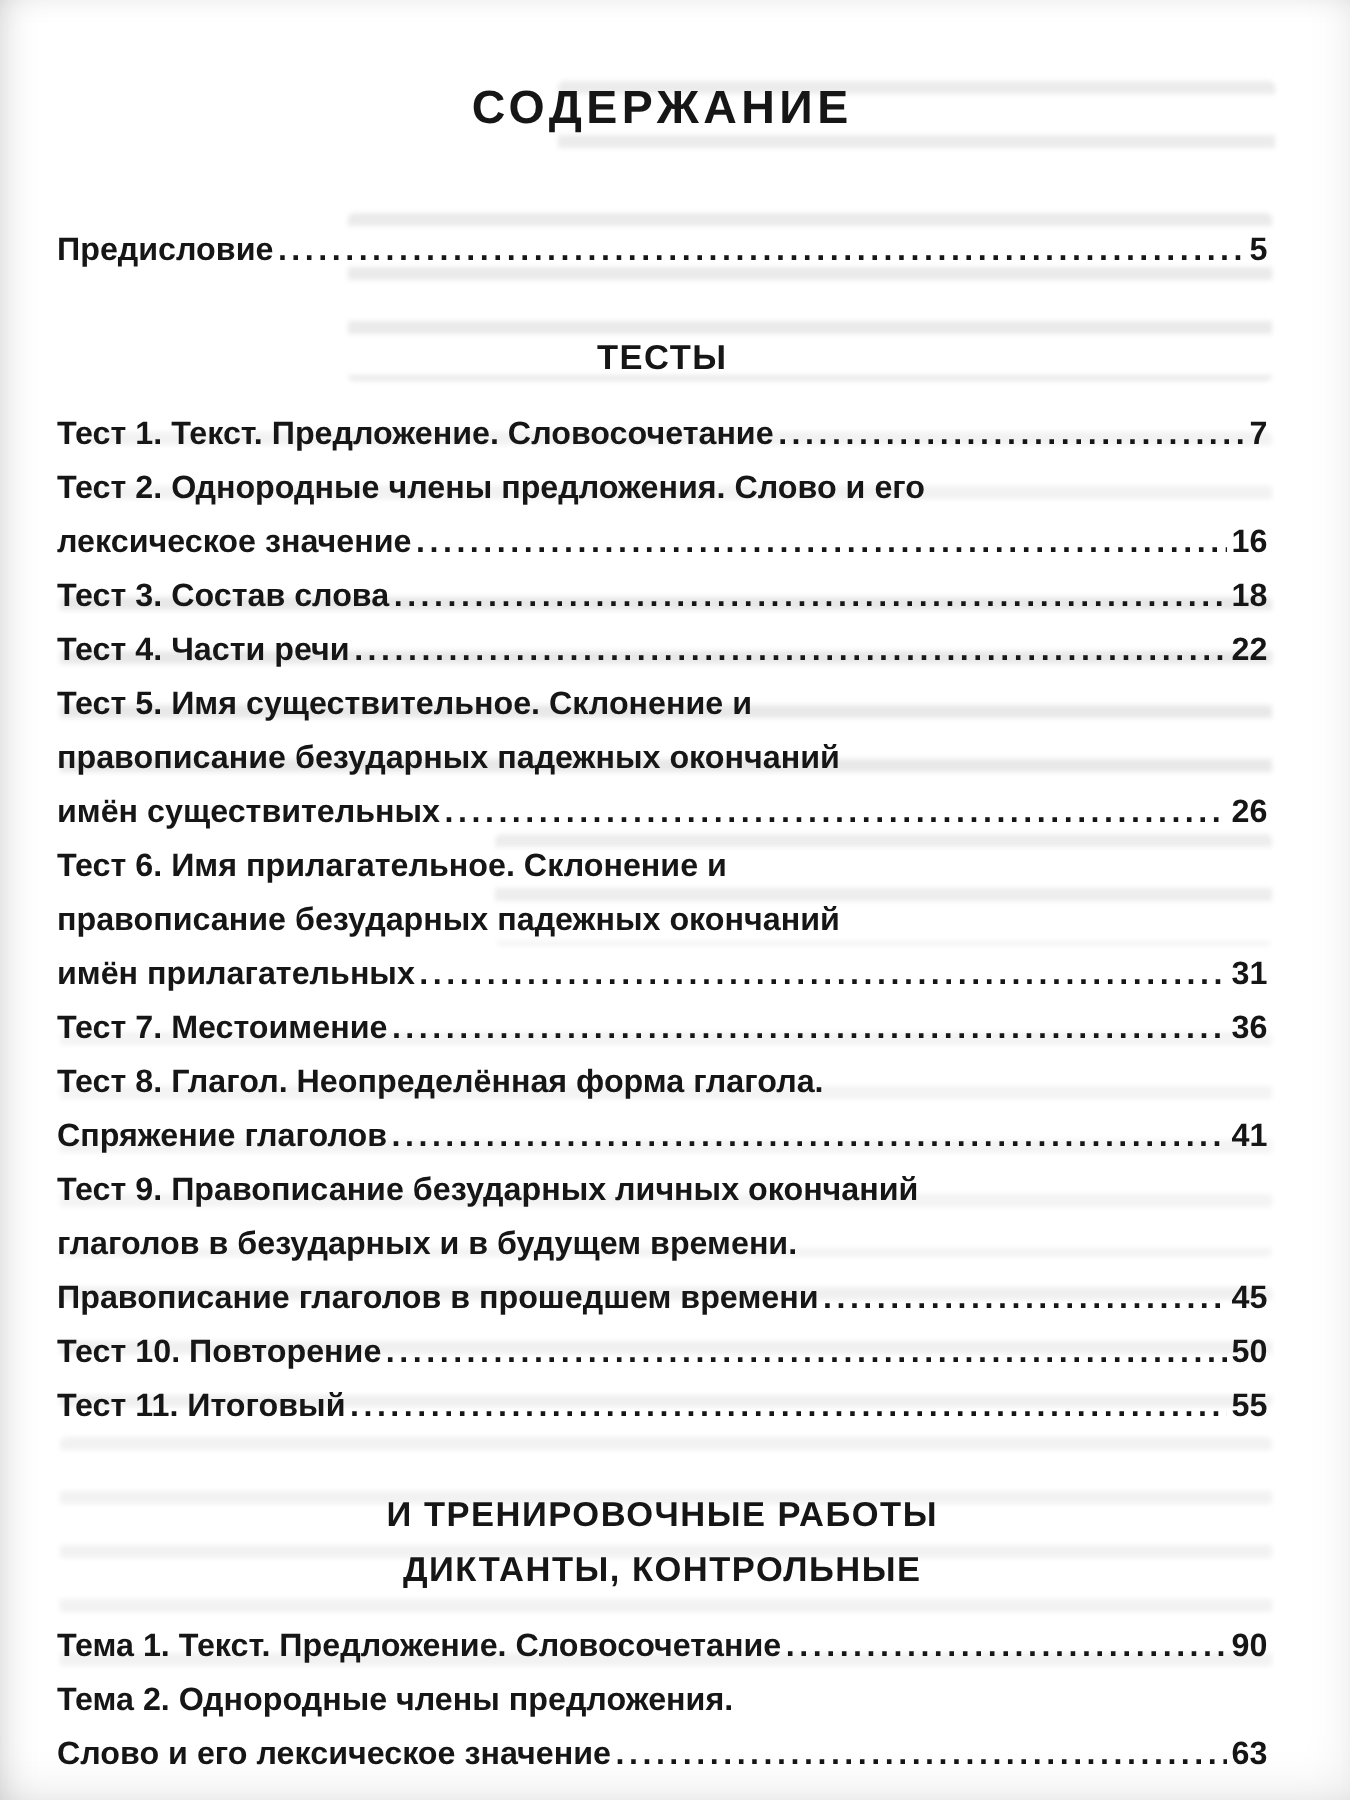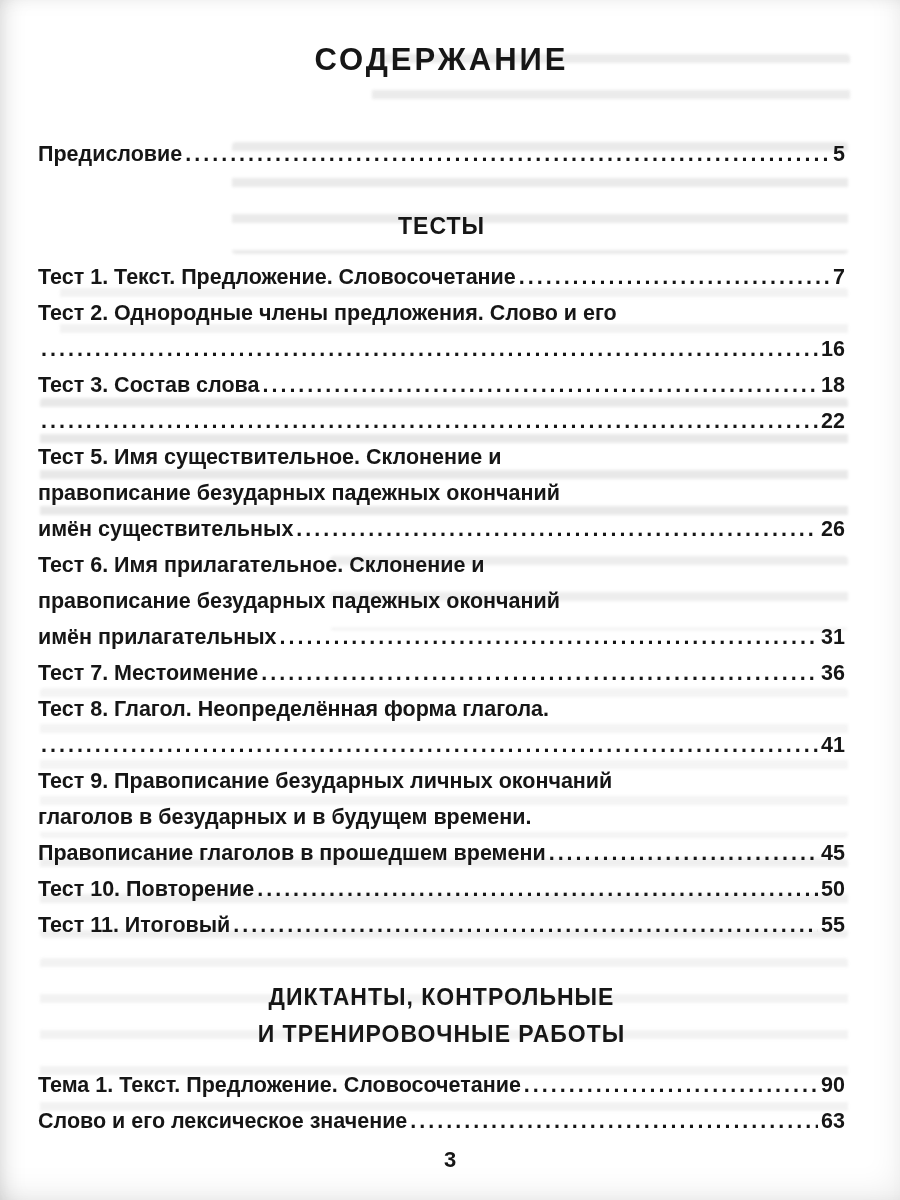--- a/index.html
+++ b/index.html
@@ -45,21 +45,21 @@
   .g7{ left:40px;  top:858px; width:808px; height:80px;  opacity:.30; }
   .g8{ left:40px;  top:958px; width:808px; height:178px; opacity:.26; }
 
   
   .content{
     position:relative; z-index:2;
     padding:42px 55px 0 38px;
     color:#161616;
   }
   .title{
-    margin:0;
+    margin:12px;
     text-align:center;
     font-size:31px;
     font-weight:700;
     letter-spacing:3px;
     line-height:36px;
   }
   #toc{ margin-top:58px; }
 
   .toc-entry{ margin:0; }
   .toc-line{
@@ -134,33 +134,35 @@
             <span class="txt">Тест 1. Текст. Предложение. Словосочетание</span>
             <span class="dots"></span>
             <span class="pg">7</span>
           </div>
         </div>
         <div class="toc-entry">
           <div class="toc-line">
             <span class="txt">Тест 2. Однородные члены предложения. Слово и его</span>
           </div>
           <div class="toc-line">
+            <span class="txt">лексическое значение</span>
             <span class="dots"></span>
             <span class="pg">16</span>
           </div>
         </div>
         <div class="toc-entry">
           <div class="toc-line">
             <span class="txt">Тест 3. Состав слова</span>
             <span class="dots"></span>
             <span class="pg">18</span>
           </div>
         </div>
         <div class="toc-entry">
           <div class="toc-line">
+            <span class="txt">Тест 4. Части речи</span>
             <span class="dots"></span>
             <span class="pg">22</span>
           </div>
         </div>
         <div class="toc-entry">
           <div class="toc-line">
             <span class="txt">Тест 5. Имя существительное. Склонение и</span>
           </div>
           <div class="toc-line">
             <span class="txt">правописание безударных падежных окончаний</span>
@@ -189,20 +191,21 @@
             <span class="txt">Тест 7. Местоимение</span>
             <span class="dots"></span>
             <span class="pg">36</span>
           </div>
         </div>
         <div class="toc-entry">
           <div class="toc-line">
             <span class="txt">Тест 8. Глагол. Неопределённая форма глагола.</span>
           </div>
           <div class="toc-line">
+            <span class="txt">Спряжение глаголов</span>
             <span class="dots"></span>
             <span class="pg">41</span>
           </div>
         </div>
         <div class="toc-entry">
           <div class="toc-line">
             <span class="txt">Тест 9. Правописание безударных личных окончаний</span>
           </div>
           <div class="toc-line">
             <span class="txt">глаголов в безударных и в будущем времени.</span>
@@ -221,31 +224,34 @@
           </div>
         </div>
         <div class="toc-entry">
           <div class="toc-line">
             <span class="txt">Тест 11. Итоговый</span>
             <span class="dots"></span>
             <span class="pg">55</span>
           </div>
         </div>
         <div class="section-heading">
+          <div class="heading-line">И ТРЕНИРОВОЧНЫЕ РАБОТЫ</div>
           <div class="heading-line">ДИКТАНТЫ, КОНТРОЛЬНЫЕ</div>
-          <div class="heading-line">И ТРЕНИРОВОЧНЫЕ РАБОТЫ</div>
         </div>
         <div class="toc-entry">
           <div class="toc-line">
             <span class="txt">Тема 1. Текст. Предложение. Словосочетание</span>
             <span class="dots"></span>
             <span class="pg">90</span>
           </div>
         </div>
         <div class="toc-entry">
+          <div class="toc-line">
+            <span class="txt">Тема 2. Однородные члены предложения.</span>
+          </div>
           <div class="toc-line">
             <span class="txt">Слово и его лексическое значение</span>
             <span class="dots"></span>
             <span class="pg">63</span>
           </div>
         </div>
       </div>
   </div>
 
   <div class="folio">3</div>

